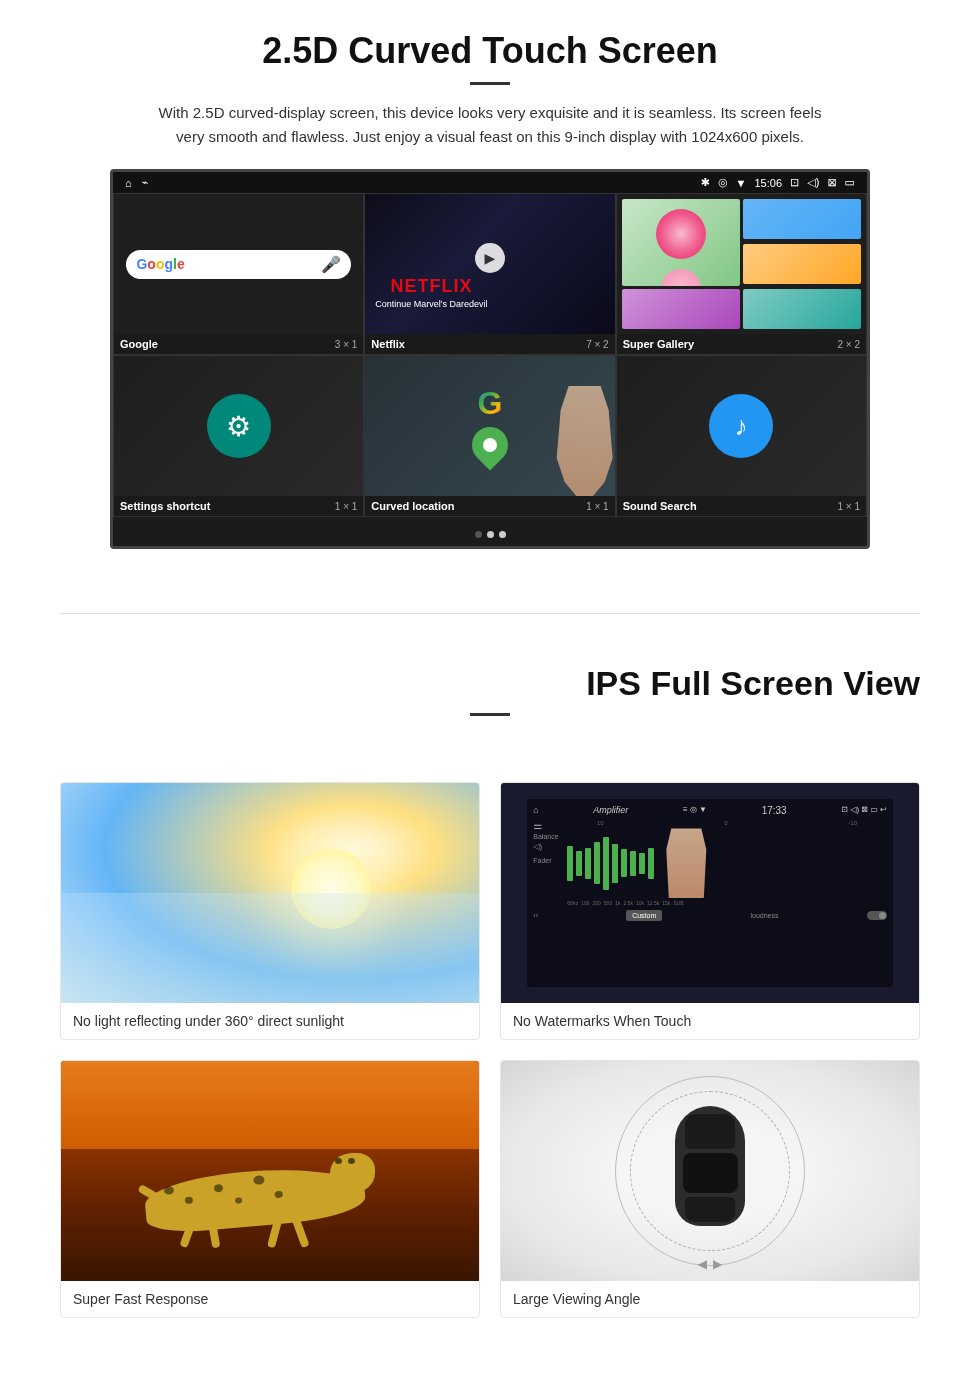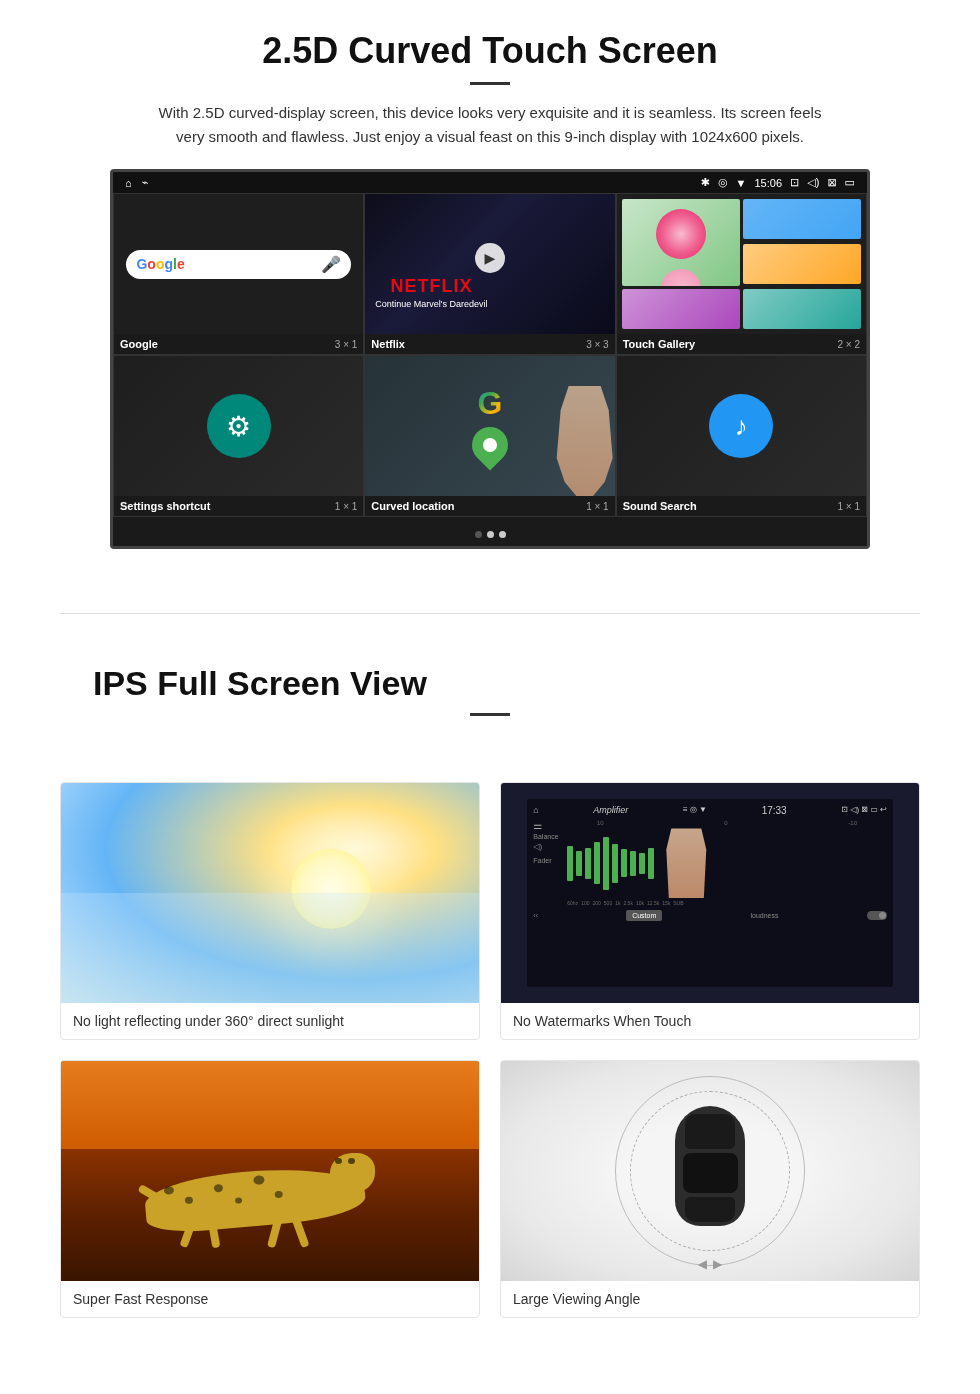--- a/index.html
+++ b/index.html
@@ -305,22 +305,22 @@
 
     
     .page-divider {
       border: none;
       border-top: 1px solid #ddd;
       margin: 40px 60px;
     }
 
     
     .section2 {
-      text-align: left;
-      padding: 10px 93px 30px;
+      text-align: right;
+      padding: 10px 60px 30px;
     }
     .section2 h2 {
       font-size: 34px;
       font-weight: 900;
       color: #111;
       margin-bottom: 10px;
     }
 
     
     .image-grid {
@@ -510,39 +510,39 @@
 
                 <div style="position:absolute;bottom:25px;left:10px;">
                   <div class="netflix-logo-text">NETFLIX</div>
                   <div class="netflix-continue">Continue Marvel's Daredevil</div>
                 </div>
               </div>
             </div>
           </div>
           <div class="app-label-row">
             <span class="app-name">Netflix</span>
-            <span class="app-size">3 × 3</span>
+            <span class="app-size">7 × 2</span>
           </div>
         </div>
 
         <div class="app-cell">
           <div class="app-cell-inner">
             <div class="photo-gallery-inner">
               <div class="photo-thumb photo-thumb-main">
                 <div class="flower-circle"></div>
                 <div style="width:40px;height:40px;background:radial-gradient(circle,#f8bbd0,#f48fb1);border-radius:50%;margin:3px auto;"></div>
               </div>
               <div class="photo-thumb photo-thumb-sm"></div>
               <div class="photo-thumb photo-thumb-sm2"></div>
               <div class="photo-thumb" style="background:linear-gradient(135deg,#ce93d8,#ab47bc);height:40px;"></div>
               <div class="photo-thumb" style="background:linear-gradient(135deg,#80cbc4,#26a69a);height:40px;"></div>
             </div>
           </div>
           <div class="app-label-row">
-            <span class="app-name">Touch Gallery</span>
+            <span class="app-name">Super Gallery</span>
             <span class="app-size">2 × 2</span>
           </div>
         </div>
       </div>
 
       <div class="app-grid">
 
         <div class="app-cell">
           <div class="app-cell-inner" style="background:linear-gradient(135deg,#1e1e1e,#2a2a2a);">
             <div class="settings-icon-circle">⚙</div>

